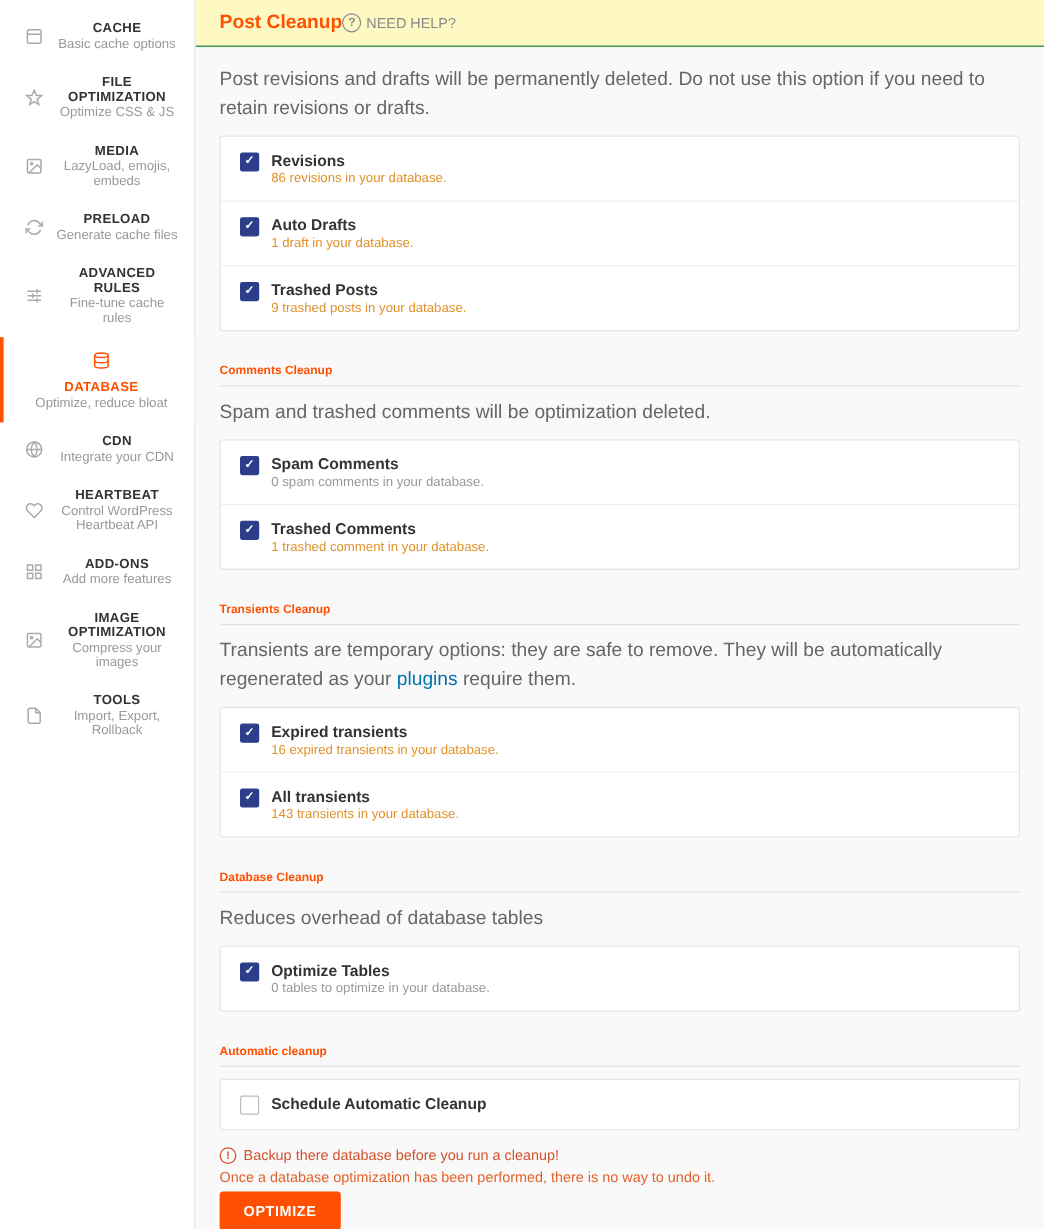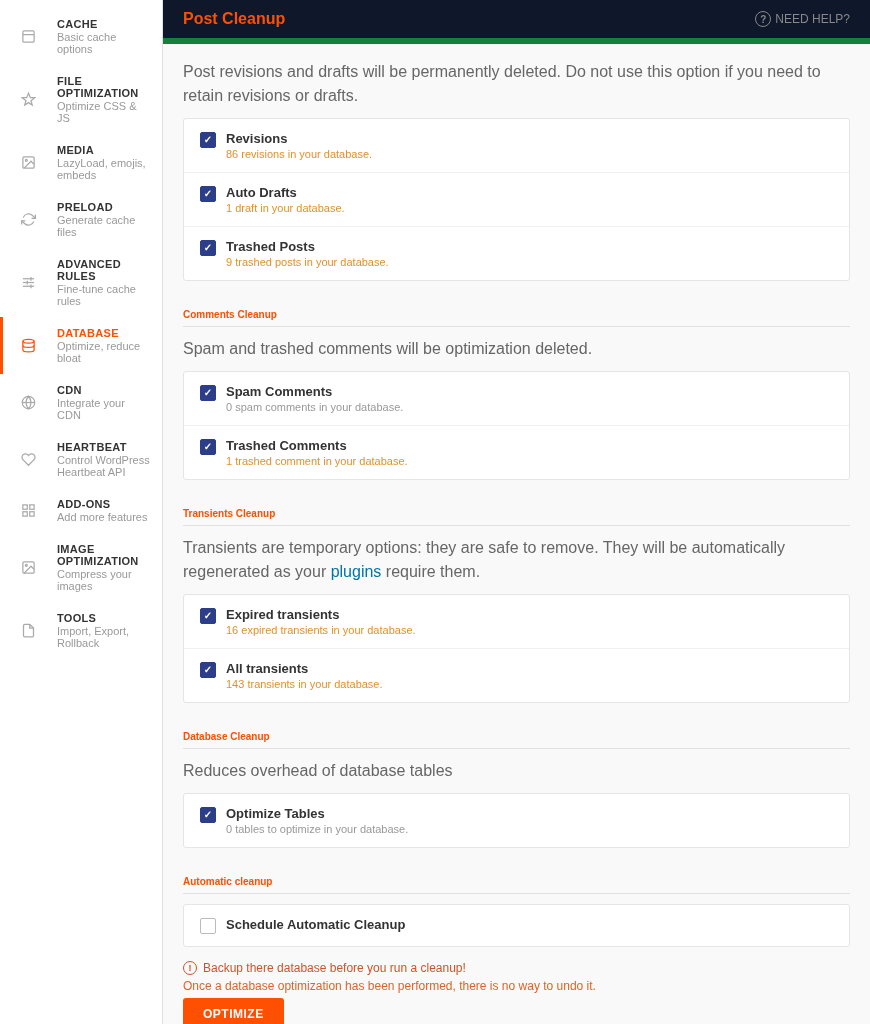--- a/index.html
+++ b/index.html
@@ -11,26 +11,28 @@
       min-width: 163px;
       background: #fff;
       border-right: 1px solid #e0e0e0;
       padding-top: 8px;
     }
     .sidebar-item {
       padding: 10px 12px 10px 16px;
       cursor: pointer;
       display: flex;
       align-items: center;
-      gap: 20px;
+      gap: 8px;
       border-left: 3px solid transparent;
+      text-align: center;
     }
     .sidebar-item.active {
       border-left: 3px solid #ff4f00;
       background: #fff;
+      flex-direction: column;
     }
     .sidebar-item.active .sidebar-item-title { color: #ff4f00; }
     .sidebar-text { flex: 1; }
     .sidebar-item-title {
       font-weight: 700;
       font-size: 11px;
       color: #333;
       text-transform: uppercase;
       letter-spacing: 0.3px;
     }
@@ -53,26 +55,25 @@
     
     .main {
       flex: 1;
       background: #f9f9f9;
       padding: 0;
       overflow-y: auto;
     }
 
     
     .top-bar {
-      background: #0f172a;
-      border-bottom: 6px solid #15803d;
+      background: #fef9c3;
+      border-bottom: 1px solid #15803d;
       padding: 10px 20px;
       display: flex;
       align-items: center;
-      justify-content: space-between;
     }
     .page-title-main {
       font-size: 16px;
       color: #ff4f00;
       font-weight: 700;
     }
     .need-help {
       color: #888;
       font-size: 12px;
       display: flex;

